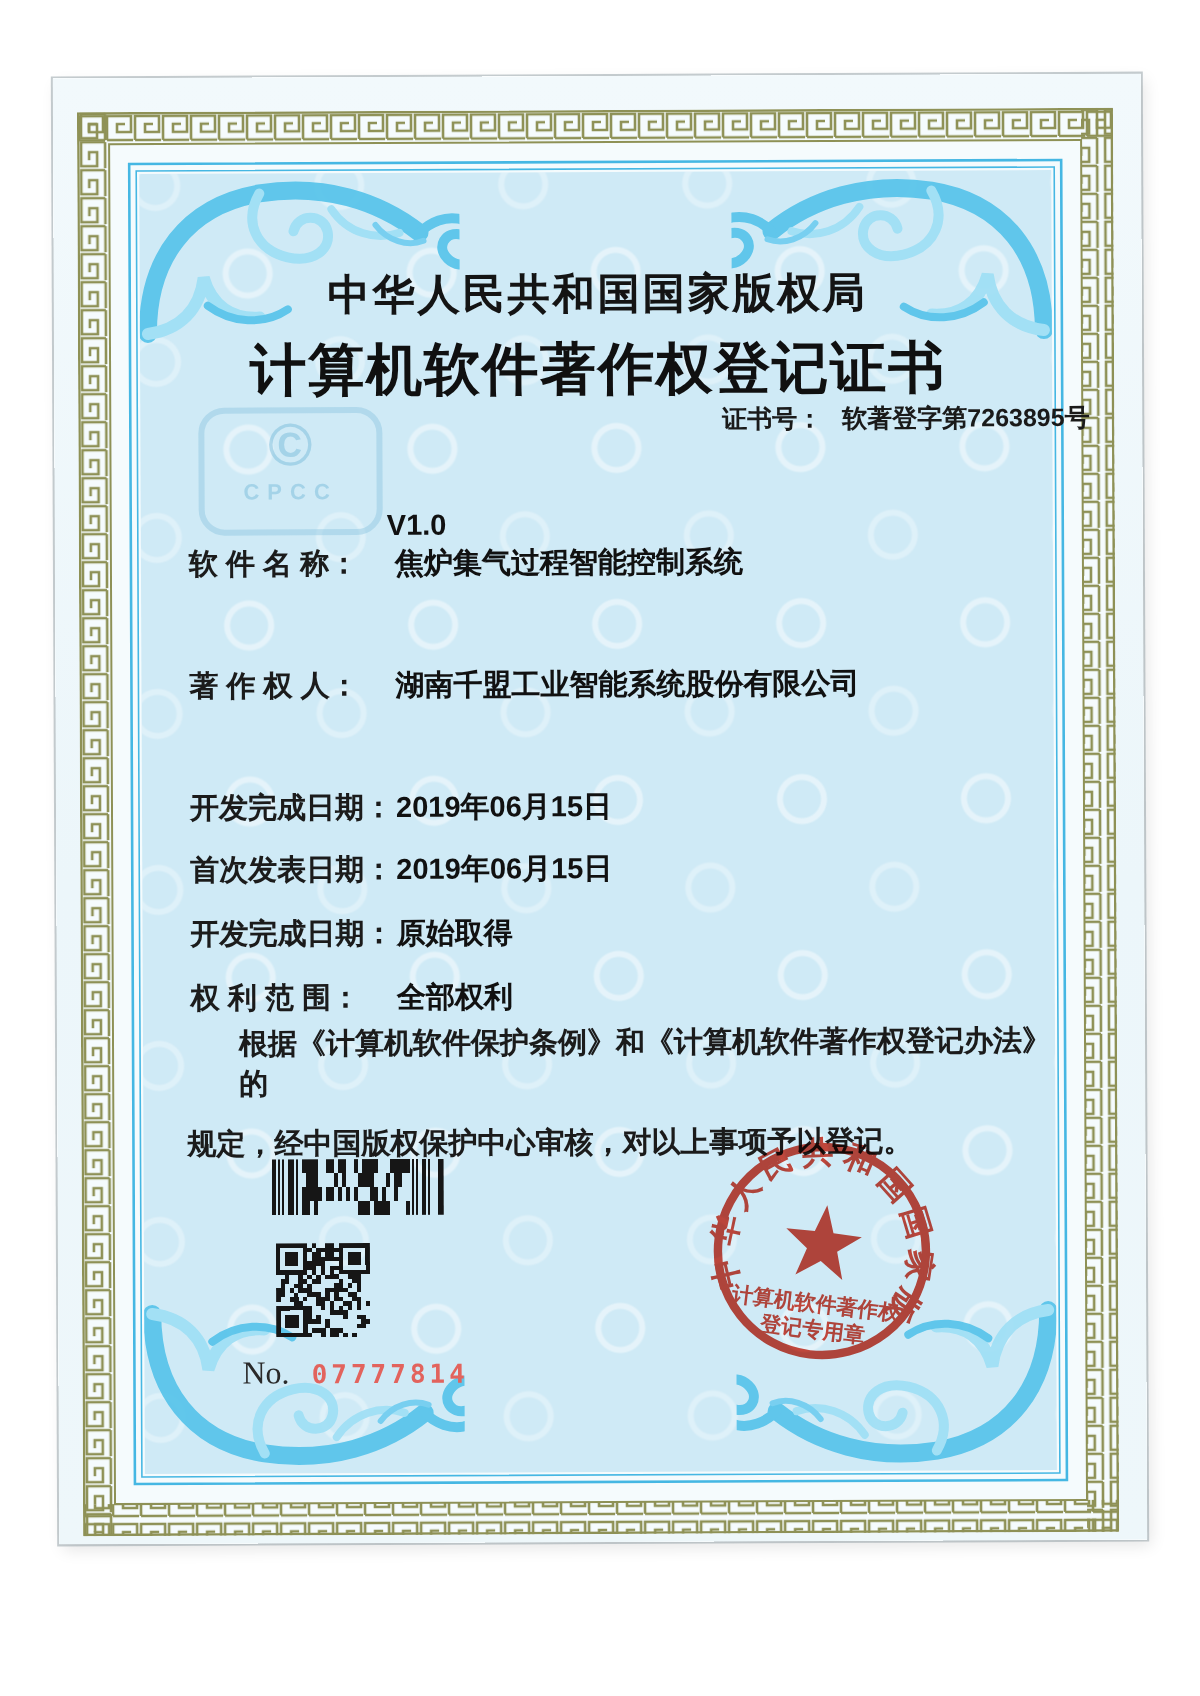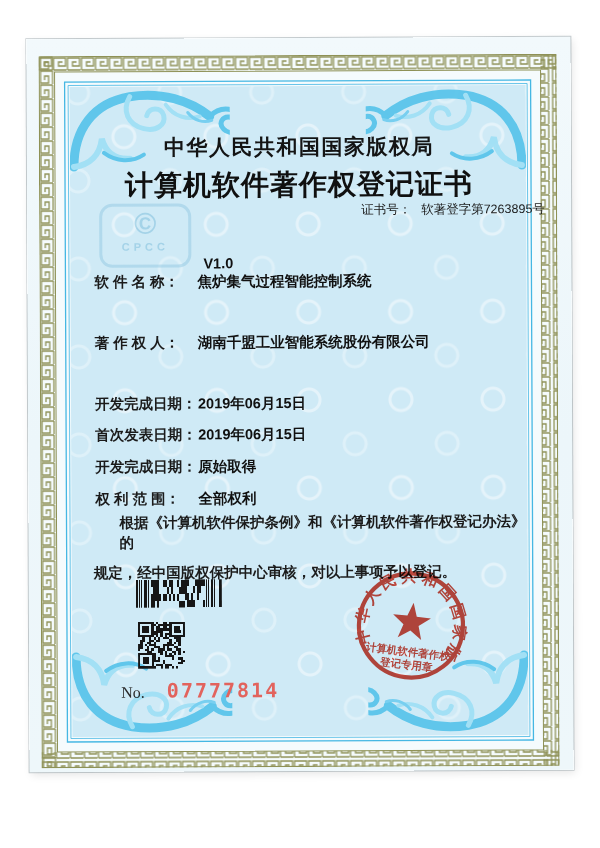--- a/index.html
+++ b/index.html
@@ -37,42 +37,42 @@
     position:absolute;left:0;right:0;top:95px;text-align:center;
     font-size:21px;font-weight:700;letter-spacing:1.5px;color:#141414;
     font-family:"Liberation Sans", sans-serif;
   }
   .cert-title{
     position:absolute;left:0;right:0;top:128px;text-align:center;
     font-size:28px;font-weight:900;letter-spacing:1px;color:#101010;
     font-family:"Liberation Serif", serif;
   }
   .cert-no{
-    position:absolute;left:334px;top:164px;font-size:12.5px;font-weight:400;color:#1a1a1a;
+    position:absolute;left:334px;top:164px;font-size:12.5px;font-weight:700;color:#1a1a1a;
   }
   .cert-no .v{margin-left:10px;}
   .cpcc{
     position:absolute;left:72px;top:165px;width:86px;height:58px;
     border:3px solid rgba(140,198,224,.45);border-radius:13px;
     color:rgba(130,192,220,.55);text-align:center;z-index:2;
   }
   .cpcc .c{font-size:30px;line-height:34px;display:block;font-weight:700;}
   .cpcc .t{font-size:11px;letter-spacing:4px;display:block;line-height:12px;font-weight:700;text-align:center;}
   .row{position:absolute;left:67px;font-size:14.5px;font-weight:700;white-space:nowrap;}
   .row .lab{display:inline-block;width:99px;color:#1b1b1b;margin-top:37px;}
   .row .val{color:#111;}
-  .subval{position:absolute;left:166px;font-size:14.5px;font-weight:700;color:#111;margin-left:10px;}
+  .subval{position:absolute;left:166px;font-size:14.5px;font-weight:700;color:#111;}
   .statement{position:absolute;left:65px;top:474px;width:444px;font-size:14.5px;font-weight:700;color:#1b1b1b;}
   .statement .l1{display:block;padding-left:26px;line-height:20px;}
   .statement .l2{display:block;line-height:20px;margin-top:10px;}
   .barcode{position:absolute;left:107px;top:541px;width:86px;height:28px;}
   .qrcode{position:absolute;left:109px;top:583px;width:47px;height:47px;}
   .serial{position:absolute;left:92px;top:640px;white-space:nowrap;}
   .serial .no{font-family:"Liberation Serif", serif;font-size:16px;color:#2a2a2a;text-align:center;}
-  .serial .num{font-family:"DejaVu Sans Mono", monospace;font-size:20px;color:#e2635d;letter-spacing:2px;margin-left:22px;font-weight:700;}
+  .serial .num{font-family:"DejaVu Sans Mono", monospace;font-size:13px;color:#e2635d;letter-spacing:2px;margin-left:11px;font-weight:700;}
   .issue-date{
     position:absolute;left:327px;top:638px;font-size:16px;font-weight:700;
     color:#161616;letter-spacing:1px;z-index:3;
   }
   .seal{
     position:absolute;left:324px;top:530px;width:116px;height:116px;z-index:5;
     opacity:.92;mix-blend-mode:multiply;
   }
   .defs{position:absolute;width:0;height:0;}
 </style>

